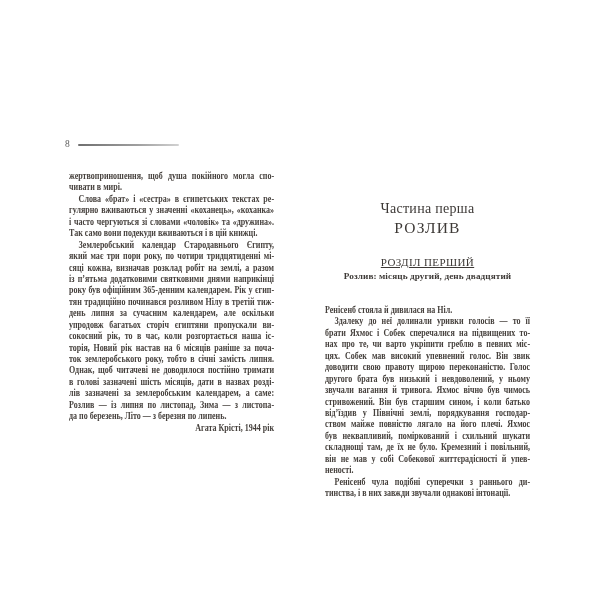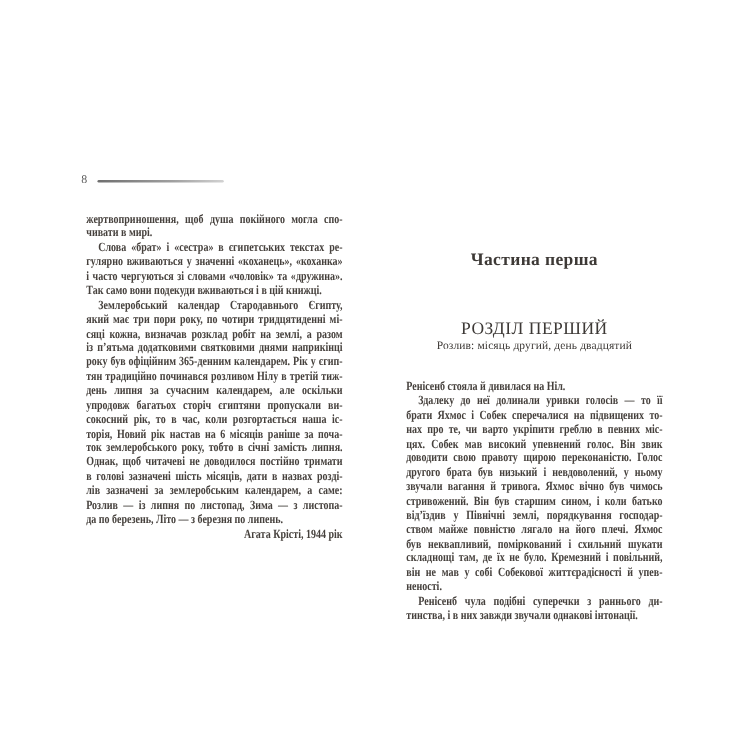--- a/index.html
+++ b/index.html
@@ -47,24 +47,24 @@
   }
   .bline.end   { text-align: left;  text-align-last: left; }
   .bline.ind   { text-indent: 12px; }
   .bline.right { text-align: right; text-align-last: right; }
 
   
   .part-heading, .part-title, .chapter-heading, .chapter-subtitle {
     position: absolute; left: 0; width: 100%;
     text-align: center; color: var(--heading, #3d3936);
   }
-  .part-heading     { top: 201px; font-size: 14px;  letter-spacing: 0.3px; font-weight: bold; }
+  .part-heading     { top: 201px; font-size: 14px;  letter-spacing: 0.3px; }
   .part-title       { top: 219px; font-size: 15.5px; letter-spacing: 1.2px; }
-  .chapter-heading  { top: 256px; font-size: 14px; letter-spacing: 0.4px; }
-  .chapter-subtitle { top: 271px; font-size: 9.2px; font-weight: normal; letter-spacing: 0.1px; }
+  .chapter-heading  { top: 256px; font-size: 11px; letter-spacing: 0.4px; text-decoration: underline; }
+  .chapter-subtitle { top: 271px; font-size: 9.2px; font-weight: bold; letter-spacing: 0.1px; }
 </style>
 </head>
 <body>
 
 <div class="stage">
 
   <div class="page page-left">
     <span class="pnum">8</span>
     <span class="rule"></span>
     <div class="page-body left">
@@ -89,20 +89,21 @@
         <div class="bline">в голові зазначені шість місяців, дати в назвах розді-</div>
         <div class="bline">лів зазначені за землеробським календарем, а саме:</div>
         <div class="bline">Розлив — із липня по листопад, Зима — з листопа-</div>
         <div class="bline end">да по березень, Літо — з березня по липень.</div>
         <div class="bline right">Агата Крісті, 1944 рік</div>
       </div>
   </div>
 
   <div class="page page-right">
     <div class="part-heading">Частина перша</div>
+    <div class="part-title">РОЗЛИВ</div>
     <div class="chapter-heading">РОЗДІЛ ПЕРШИЙ</div>
     <div class="chapter-subtitle">Розлив: місяць другий, день двадцятий</div>
     <div class="page-body right">
         <div class="bline end">Ренісенб стояла й дивилася на Ніл.</div>
         <div class="bline ind">Здалеку до неї долинали уривки голосів — то її</div>
         <div class="bline">брати Яхмос і Собек сперечалися на підвищених то-</div>
         <div class="bline">нах про те, чи варто укріпити греблю в певних міс-</div>
         <div class="bline">цях. Собек мав високий упевнений голос. Він звик</div>
         <div class="bline">доводити свою правоту щирою переконаністю. Голос</div>
         <div class="bline">другого брата був низький і невдоволений, у ньому</div>

